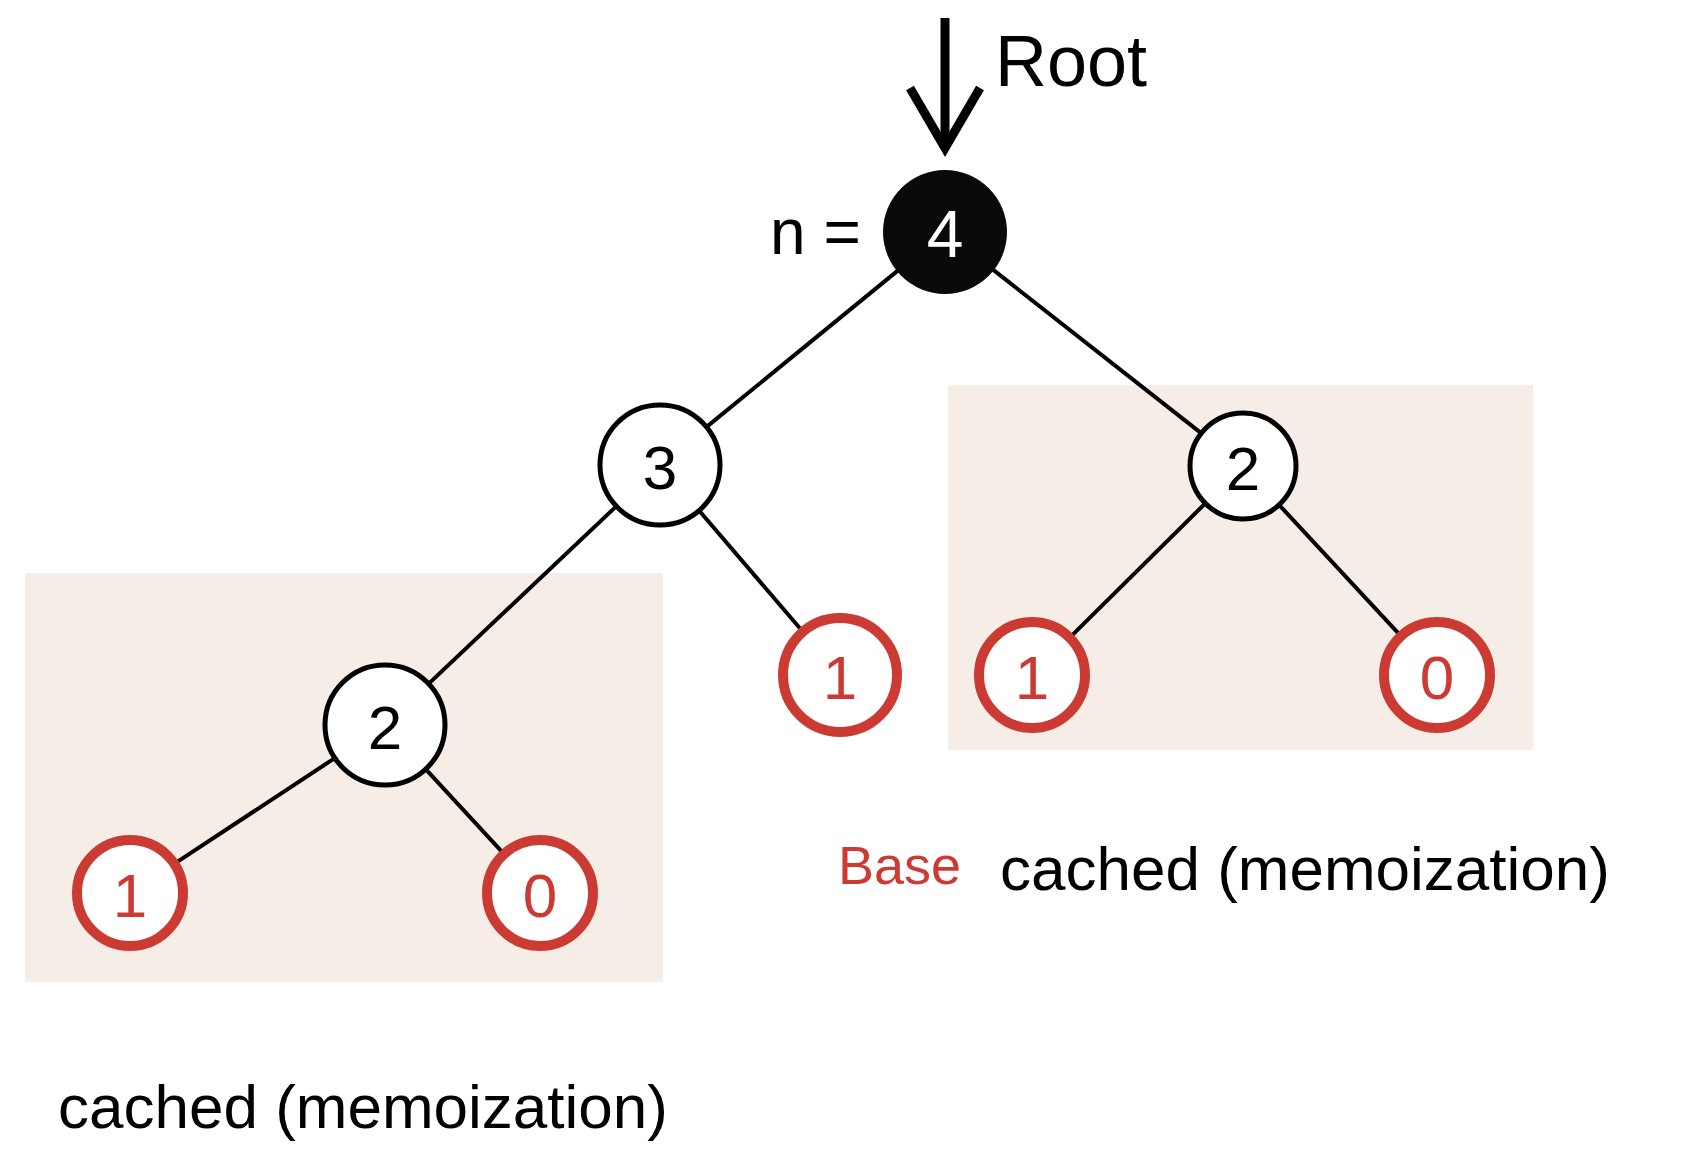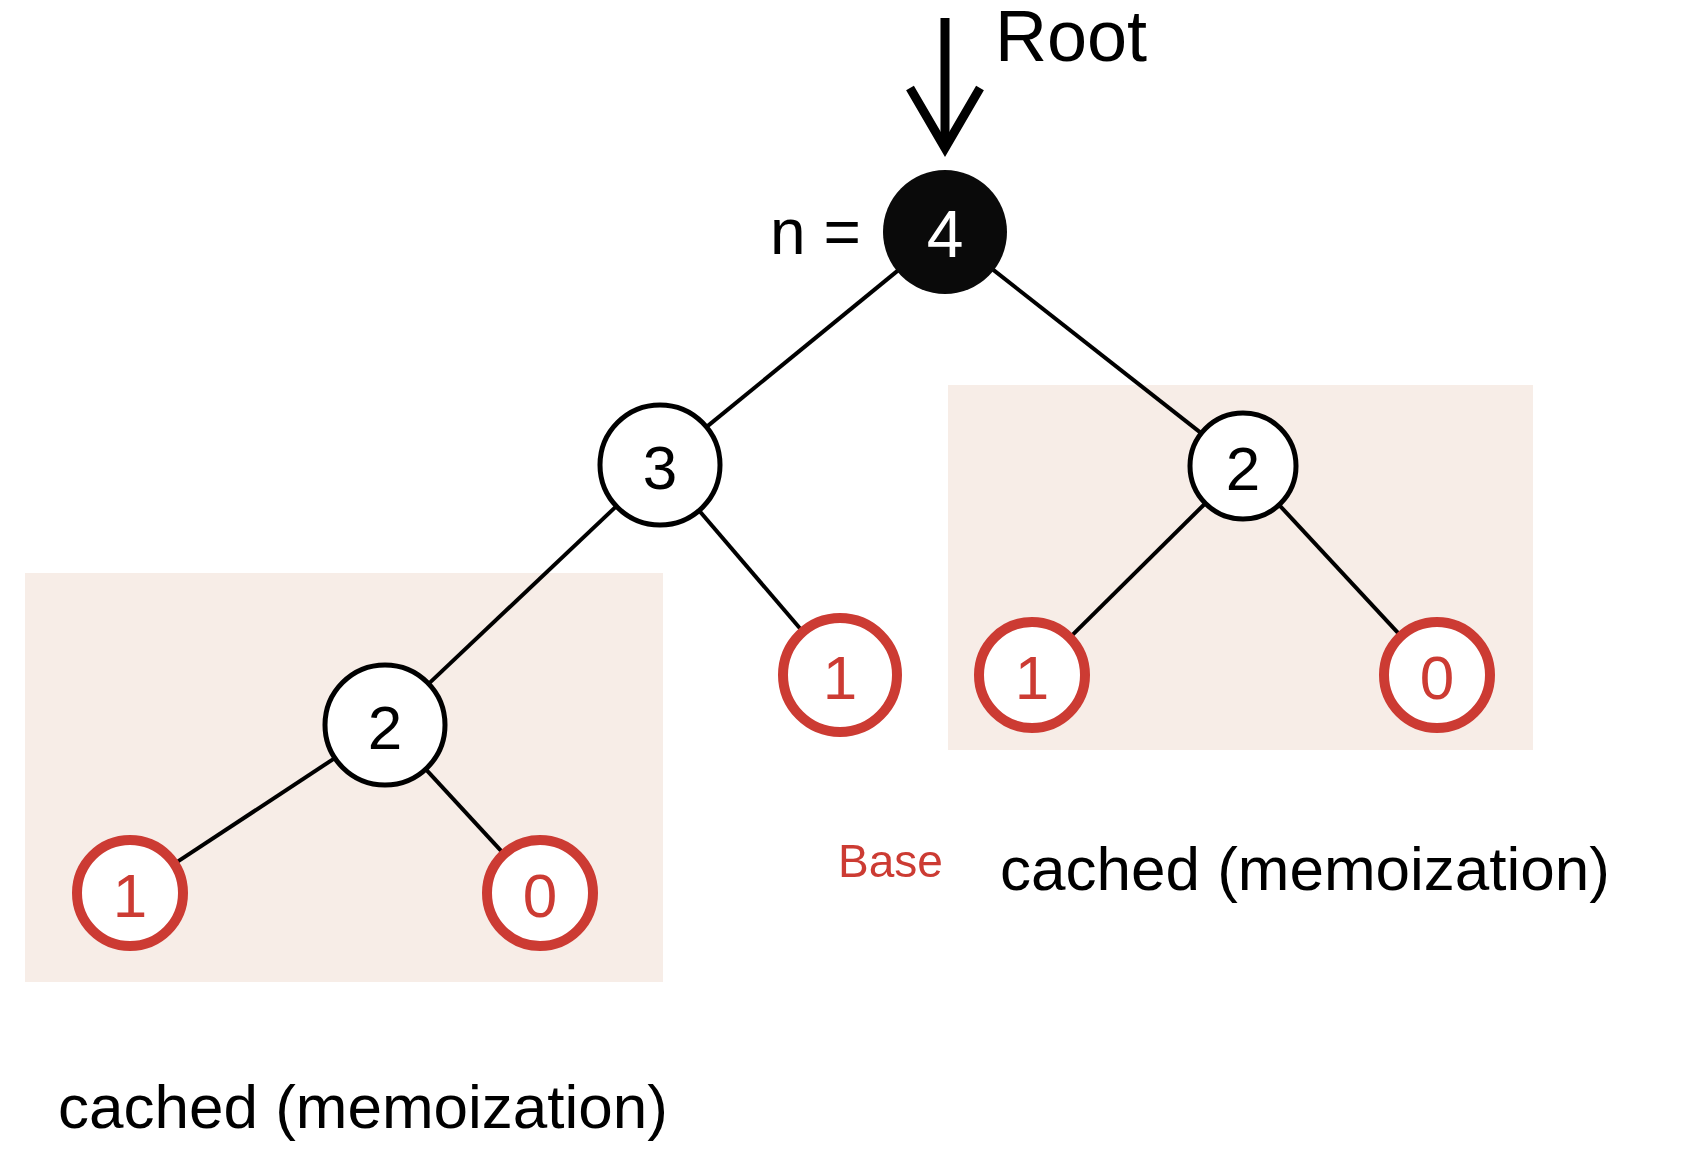--- a/index.html
+++ b/index.html
@@ -102,23 +102,23 @@
           <circle cx="130" cy="893" r="53" fill="#ffffff" stroke="#CC3B33" stroke-width="10"></circle>
           <text x="130" y="895" class="node-value" fill="#CC3B33" font-size="62">1</text>
         </g>
         <g>
           <circle cx="540" cy="893" r="53" fill="#ffffff" stroke="#CC3B33" stroke-width="10"></circle>
           <text x="540" y="895" class="node-value" fill="#CC3B33" font-size="62">0</text>
         </g>
       </g>
   </svg>
 
-  <div class="label-text" id="label-root" style="left:995px; top:0; font-size:72px;">Root</div>
+  <div class="label-text" id="label-root" style="left:995px; top:25px; font-size:72px;">Root</div>
 
   <div class="label-text" id="label-n-equals" style="left:770px; top:200px; font-size:64px;">n =</div>
 
-  <div class="label-text" id="label-base" style="left:838px; top:838px; font-size:46px; color:#CC3B33;">Base</div>
+  <div class="label-text" id="label-base" style="left:838px; top:838px; font-size:54px; color:#CC3B33;">Base</div>
 
   <div class="label-text" id="label-cached-left" style="left:58px; top:1076px; font-size:62px;">cached (memoization)</div>
 
   <div class="label-text" id="label-cached-right" style="left:1000px; top:838px; font-size:62px;">cached (memoization)</div>
 
 </div>
 
 </body></html>

